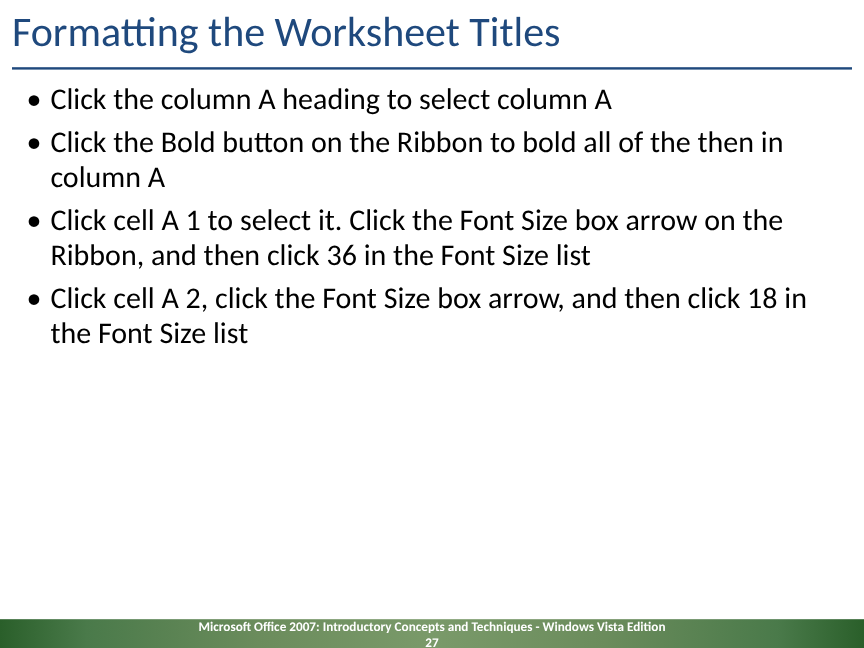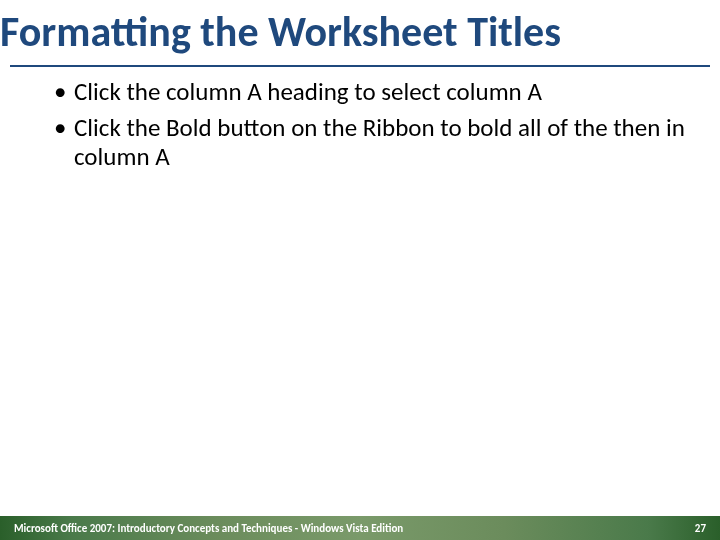--- a/index.html
+++ b/index.html
@@ -13,36 +13,35 @@
     position: relative;
   }
   .slide {
     width: 720px;
     height: 540px;
     position: relative;
     box-sizing: border-box;
   }
   .title {
     color: #1f497d;
-    font-size: 42px;
-    font-weight: 700;
-    padding: 6px 10px 2px 0;
+    font-size: 35px;
+    font-weight: 400;
+    padding: 6px 10px 2px 10px;
     letter-spacing: 0px;
   }
   .title-rule {
     border: none;
     border-top: 2.5px solid #1f497d;
     margin: 6px 10px 10px 10px;
   }
   .body {
     padding: 0 18px 0 18px;
     color: #000;
     font-size: 25px;
     line-height: 1.18;
-    margin-left: 32px;
   }
   ul.bullets {
     list-style: none;
     margin: 0;
     padding: 0;
   }
   ul.bullets > li {
     position: relative;
     padding-left: 24px;
     margin-bottom: 6px;
@@ -64,40 +63,43 @@
     height: 24px;
     background: linear-gradient(to right, #2a5f2a 0%, #4a7a4a 10%, #6b8c5c 30%, #7a9a6a 50%, #6b8c5c 70%, #4a7a4a 90%, #2a5f2a 100%);
     display: flex;
     align-items: center;
     justify-content: space-between;
     padding: 0 14px;
     box-sizing: border-box;
     color: #ffffff;
     font-size: 11px;
     font-weight: 600;
+    flex-direction: column;
   }
   .footer-left {
     white-space: nowrap;
   }
   .footer-right {
     font-weight: 700;
   }
 </style>
 </head>
 <body>
 
 <div class="slide">
 
   <div class="title">Formatting the Worksheet Titles</div>
   <hr class="title-rule">
 
   <div class="body">
     <ul class="bullets">
       <li><span>Click the column A heading to select column A</span></li>
       <li><span>Click the Bold button on the Ribbon to bold all of the then in column A</span></li>
+      <li><span>Click cell A 1 to select it. Click the Font Size box arrow on the Ribbon, and then click 36 in the Font Size list</span></li>
+      <li><span>Click cell A 2, click the Font Size box arrow, and then click 18 in the Font Size list</span></li>
     </ul>
   </div>
 
   <div class="footer">
     <span class="footer-left">Microsoft Office 2007: Introductory Concepts and Techniques - Windows Vista Edition</span>
     <span class="footer-right">27</span>
   </div>
 
 </div>
 

